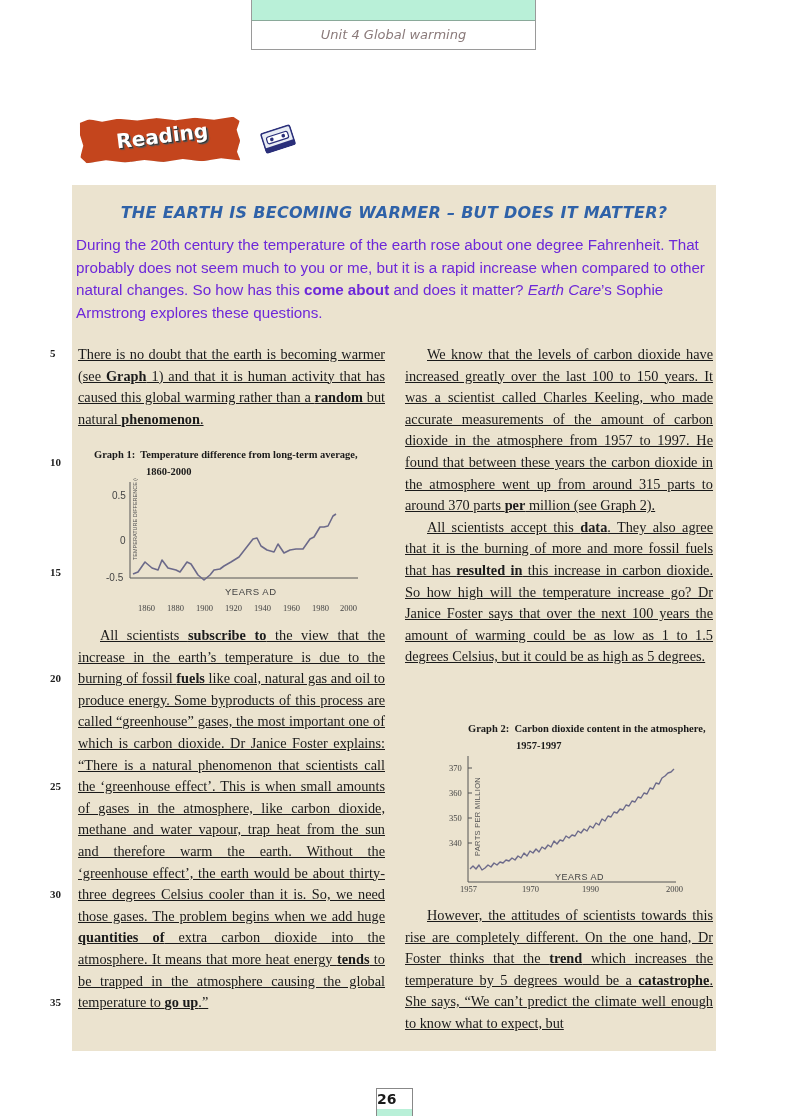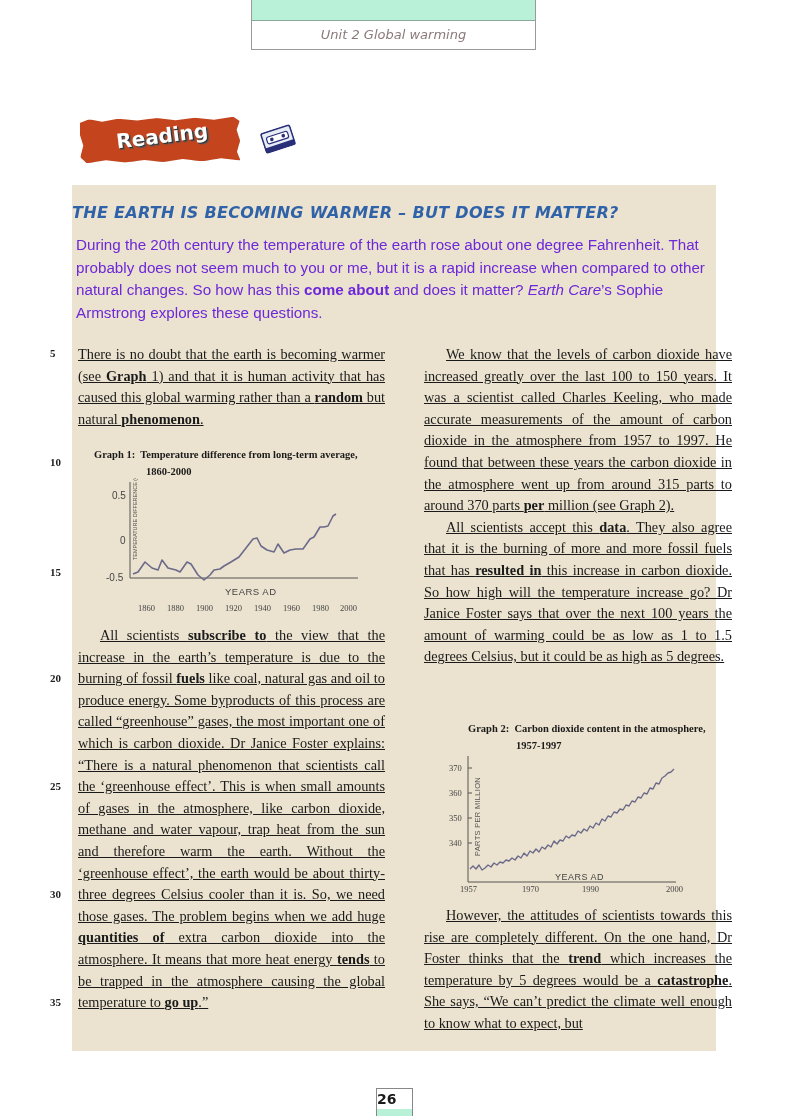--- a/index.html
+++ b/index.html
@@ -10,45 +10,45 @@
   .unit-banner .label { text-align: center; font-family: "DejaVu Sans", sans-serif; font-style: italic; font-size: 13px; color: #8a7a7a; line-height: 28px; }
 
   .reading-tag { position: absolute; left: 80px; top: 118px; width: 160px; height: 44px; background: #c4451d; box-shadow: 2px 3px 3px rgba(0,0,0,0.35); transform: rotate(-1deg);
     clip-path: polygon(0 8%, 6% 0, 14% 6%, 24% 0, 36% 5%, 48% 0, 60% 6%, 72% 1%, 84% 6%, 96% 0, 100% 10%, 98% 30%, 100% 55%, 98% 80%, 100% 100%, 88% 94%, 76% 100%, 64% 94%, 52% 100%, 40% 95%, 28% 100%, 16% 94%, 4% 100%, 0 86%, 2% 60%, 0 35%); }
   .reading-tag span { position: absolute; left: 36px; top: 6px; font-family: "DejaVu Sans", sans-serif; font-weight: bold; font-size: 20px; color: #fff; text-shadow: 1px 1px 0 #333, 2px 2px 1px #555; transform: rotate(-6deg); display: inline-block; }
 
   .cassette-icon { position: absolute; left: 262px; top: 128px; width: 32px; height: 22px; transform: rotate(-18deg); }
 
   .panel { position: absolute; left: 72px; top: 185px; width: 644px; height: 866px; background: #ebe3cf; }
 
-  .title { position: absolute; left: 72px; top: 203px; width: 644px; font-family: "DejaVu Sans", sans-serif; font-weight: bold; font-style: italic; font-size: 16px; color: #2f62a8; letter-spacing: 0.3px; }
+  .title { position: absolute; left: 72px; top: 203px; width: 644px; text-align: center; font-family: "DejaVu Sans", sans-serif; font-weight: bold; font-style: italic; font-size: 16px; color: #2f62a8; letter-spacing: 0.3px; }
 
   .intro { position: absolute; left: 76px; top: 234px; width: 640px; font-family: "Liberation Sans", sans-serif; font-size: 15.2px; line-height: 22.6px; color: #6d28d9; }
   .intro b { font-weight: bold; }
 
   .col { position: absolute; font-size: 14.3px; line-height: 21.6px; text-align: justify; }
   .col p { margin: 0; text-decoration: underline; }
   .col .indent { text-indent: 22px; }
   .col-left { left: 78px; width: 307px; }
-  .col-right { left: 424px; width: 308px; }
+  .col-right { left: 405px; width: 308px; }
 
   .line-num { position: absolute; left: 50px; font-size: 11px; font-weight: bold; font-family: "Liberation Serif", serif; color: #222; }
 
   .graph-cap { position: absolute; font-size: 10.5px; font-weight: bold; line-height: 17px; }
   .graph svg { position: absolute; }
 
   .page-num { position: absolute; left: 376px; top: 1088px; width: 37px; height: 22px; border: 1px solid #888; box-sizing: border-box; background: #fff; text-align: left; font-family: "DejaVu Sans", sans-serif; font-weight: bold; font-size: 14px; line-height: 20px; }
   .page-num-band { position: absolute; left: 376px; top: 1109px; width: 37px; height: 7px; background: #b9f0d8; border-left: 1px solid #888; border-right: 1px solid #888; box-sizing: border-box; }
 </style>
 </head>
 <body>
 
 <div class="unit-banner">
   <div class="band"></div>
-  <div class="label">Unit 2 Global warming</div>
+  <div class="label">Unit 4 Global warming</div>
 </div>
 
 <div class="reading-tag">
   <span>Reading</span>
 </div>
 
 <svg class="cassette-icon" viewBox="0 0 32 22">
   <rect x="1" y="1" width="30" height="20" rx="2" fill="#e8ecf4" stroke="#2a2f7a" stroke-width="1.6"></rect>
   <rect x="5" y="6" width="22" height="7" rx="2" fill="#fff" stroke="#2a2f7a" stroke-width="1.2"></rect>
   <circle cx="10" cy="9.5" r="1.8" fill="#2a2f7a"></circle>

